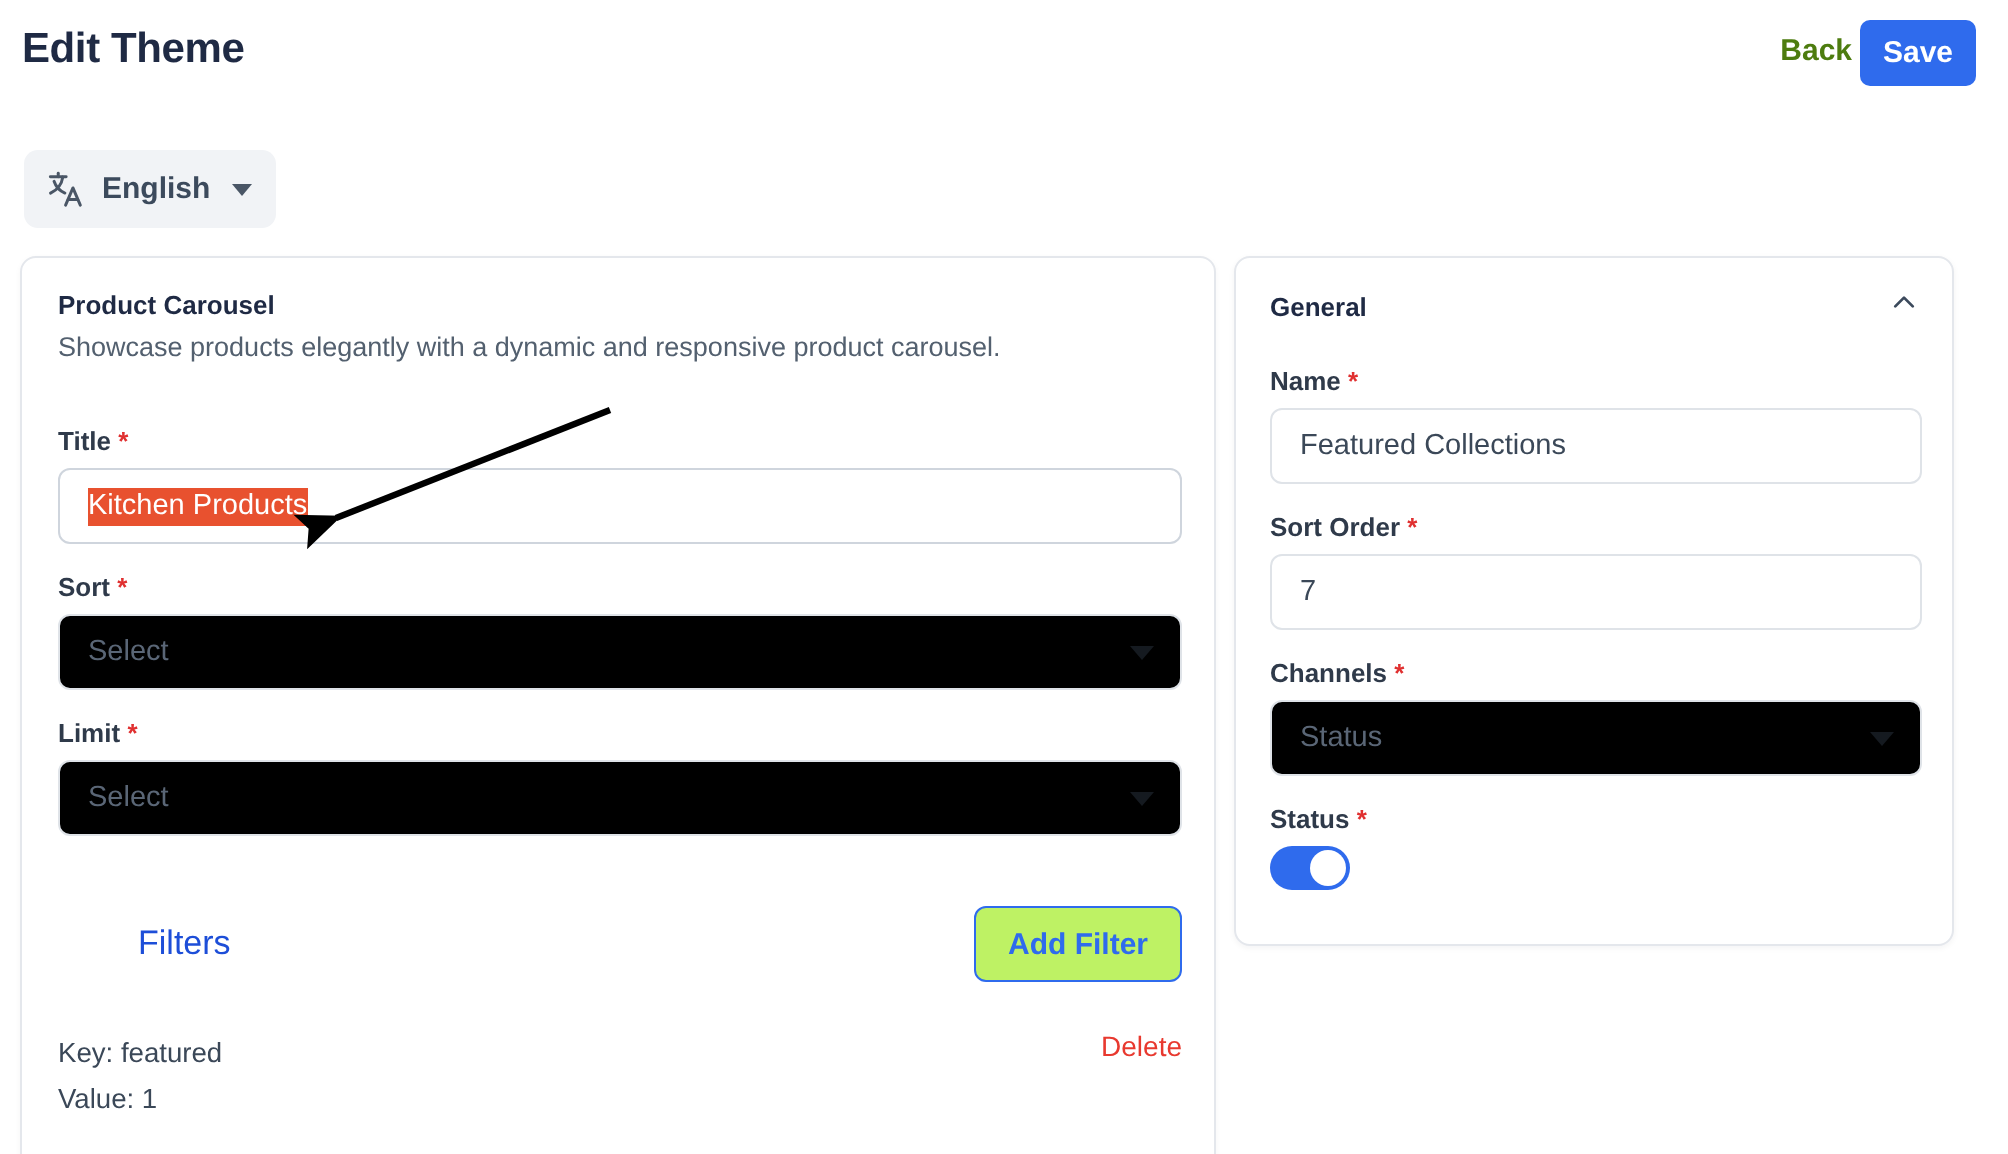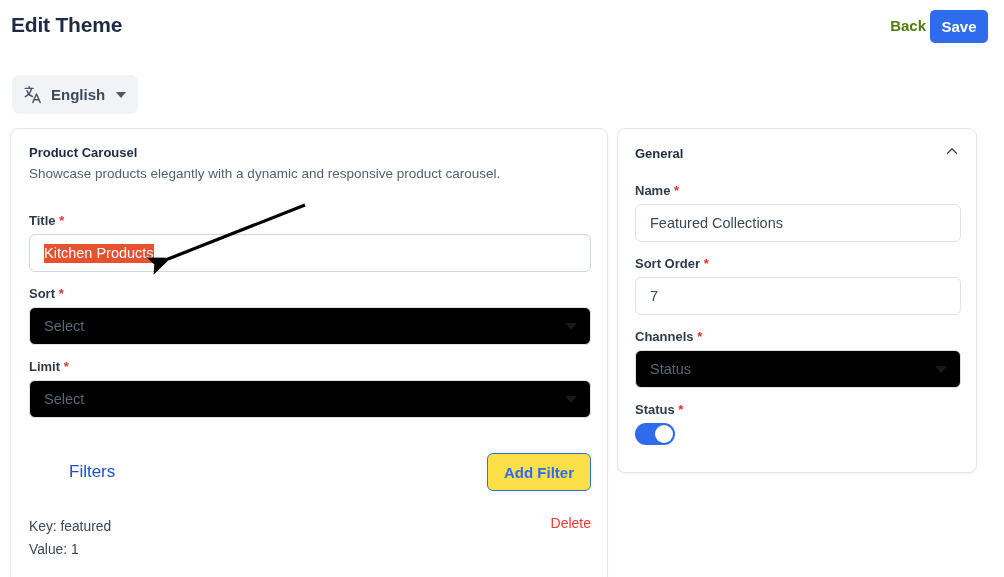--- a/index.html
+++ b/index.html
@@ -129,21 +129,21 @@
 
   
   .filters-head {
     display: flex; align-items: center; justify-content: space-between;
   }
   .filters-title {
     font-size: 17px; font-weight: normal; color: #1d4ed8; margin-left: 40px;
   }
   .add-filter-button {
     height: 38px; padding: 0 16px;
-    background: #fde047; color: #2f6bed;
+    background: #bef264; color: #2f6bed;
     border: 1.6px solid #2f6bed; border-radius: 6px;
     font-family: "Liberation Sans", sans-serif;
     font-size: 15px; font-weight: bold; cursor: pointer;
   }
   .filter-row {
     display: flex; align-items: flex-start; justify-content: space-between;
   }
   .filter-kv {
     font-size: 13.8px; color: #3b4858; line-height: 23px;
   }

